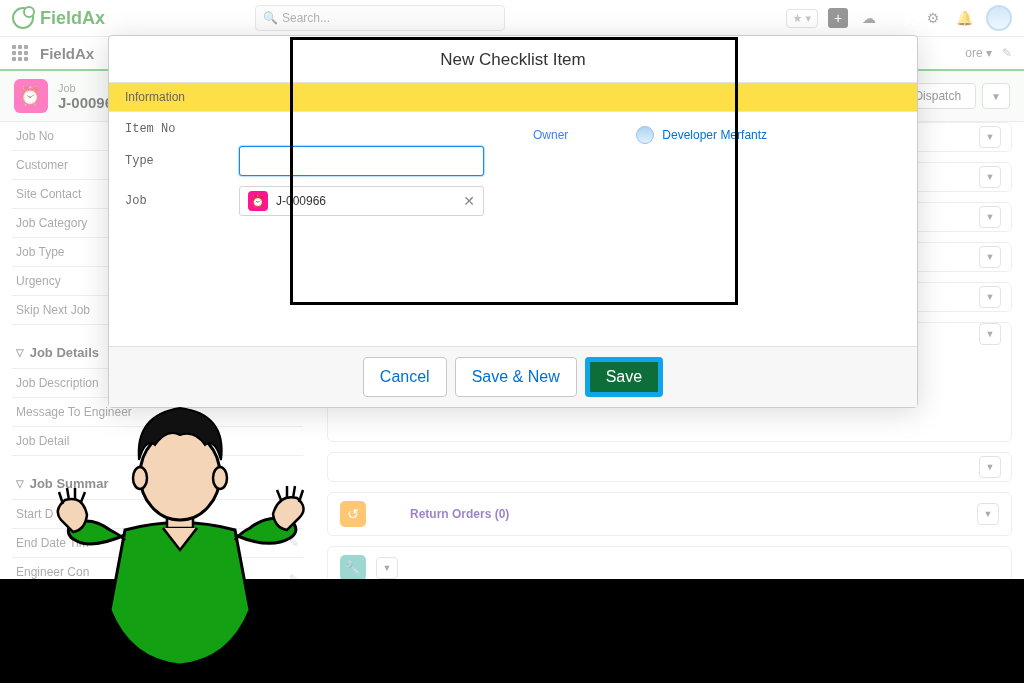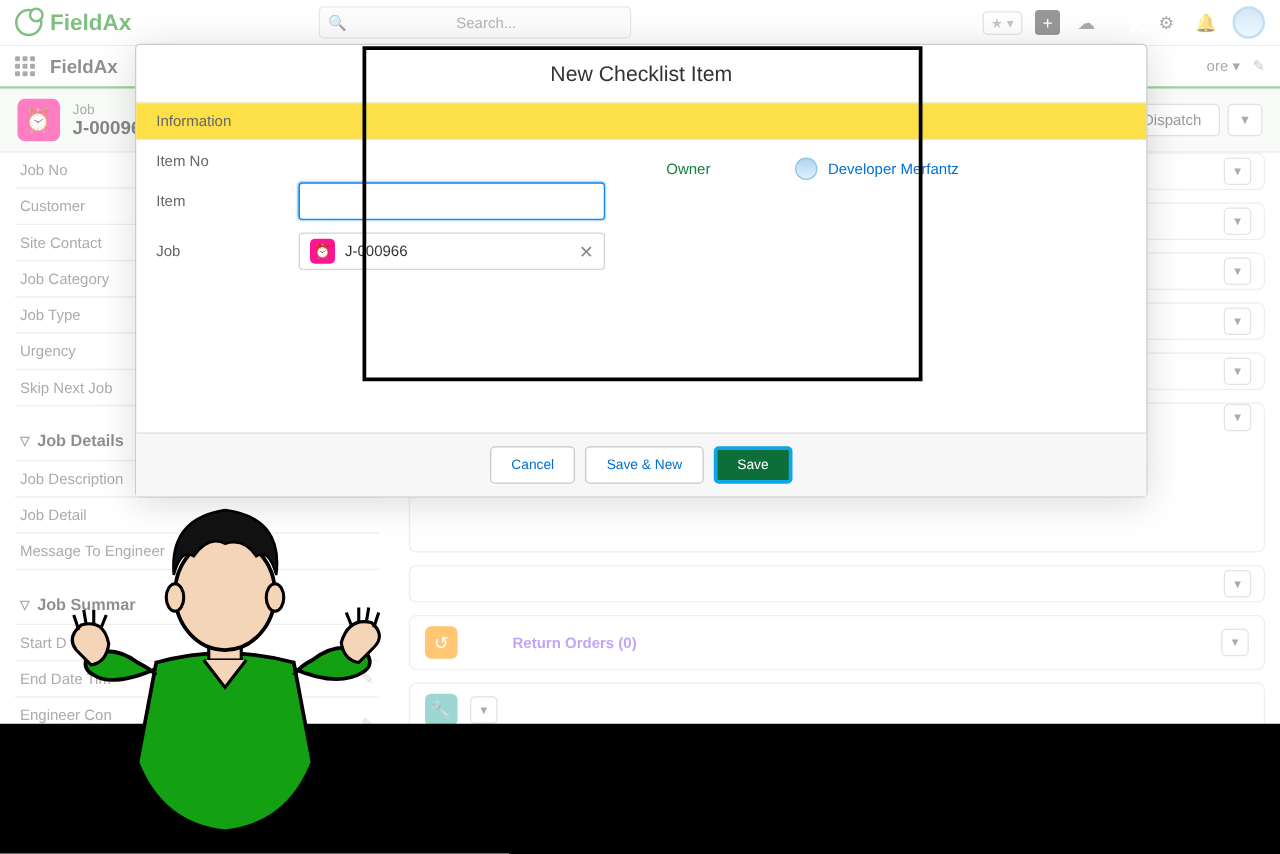--- a/index.html
+++ b/index.html
@@ -4,21 +4,21 @@
 <style>
 * { box-sizing: border-box; margin: 0; padding: 0; font-family: -apple-system, BlinkMacSystemFont, "Segoe UI", Arial, sans-serif; }
 body { width: 1024px; height: 683px; background: #fff; overflow: hidden; position: relative; }
 
 
 .top-header { height: 37px; background: #fff; border-bottom: 1px solid #ddd; display: flex; align-items: center; padding: 0 12px; }
 .logo { display: flex; align-items: center; gap: 6px; color: #1a8a1a; font-weight: bold; font-size: 18px; }
 .logo-icon { width: 22px; height: 22px; border: 2px solid #1a8a1a; border-radius: 50%; position: relative; }
 .logo-icon::after { content: ''; position: absolute; width: 8px; height: 8px; border: 2px solid #1a8a1a; border-radius: 50%; top: -3px; right: -3px; background: #fff; }
 .search-bar { flex: 1; max-width: 250px; margin-left: 150px; }
-.search-input { width: 100%; height: 26px; border: 1px solid #d4d4d4; border-radius: 4px; padding: 0 8px 0 26px; font-size: 12px; background: #fafafa; text-align: center; }
+.search-input { width: 100%; height: 26px; border: 1px solid #d4d4d4; border-radius: 4px; padding: 0 8px 0 26px; font-size: 12px; background: #fafafa; }
 .search-wrap { position: relative; }
 .search-ico { position: absolute; left: 8px; top: 50%; transform: translateY(-50%); color: #888; font-size: 12px; }
 .header-right { margin-left: auto; display: flex; align-items: center; gap: 10px; }
 .header-icon { width: 22px; height: 22px; display: flex; align-items: center; justify-content: center; color: #666; font-size: 14px; }
 .star-box { border: 1px solid #ccc; border-radius: 4px; padding: 2px 6px; display: flex; align-items: center; color: #999; font-size: 11px; }
 .avatar-circle { width: 26px; height: 26px; border-radius: 50%; background: linear-gradient(#b0d4f0, #e0f0ff); border: 2px solid #90c4e8; }
 
 
 .sub-header { height: 34px; background: #fff; border-bottom: 2px solid #4caf50; display: flex; align-items: center; padding: 0 12px; gap: 12px; }
 .app-launcher { display: grid; grid-template-columns: repeat(3,4px); grid-template-rows: repeat(3,4px); gap: 2px; }
@@ -46,49 +46,49 @@
 .section-hdr { border-bottom: 1px solid #e0e0e0; padding: 8px 4px; font-size: 13px; font-weight: 600; color: #333; display: flex; align-items: center; gap: 6px; margin-top: 12px; }
 .chev { font-size: 10px; color: #666; }
 .edit-mini { margin-left: auto; color: #bbb; font-size: 12px; }
 .bottom-timestamp { font-size: 11px; color: #666; padding: 6px 0; }
 
 
 .related-card { background: #fff; border: 1px solid #e0e0e0; border-radius: 6px; margin-bottom: 10px; display: flex; align-items: center; padding: 8px 12px; gap: 10px; }
 .related-icon { width: 26px; height: 26px; border-radius: 5px; display: flex; align-items: center; justify-content: center; color: #fff; font-size: 14px; }
 .related-icon.orange { background: #ff9800; }
 .related-icon.teal { background: #4db6ac; }
-.related-title { font-size: 12px; font-weight: 700; color: #8b5cf6; flex: 1; padding-left: 34px; }
+.related-title { font-size: 12px; font-weight: 700; color: #4c1d95; flex: 1; padding-left: 34px; }
 .related-caret { border: 1px solid #ccc; border-radius: 4px; width: 22px; height: 22px; display: flex; align-items: center; justify-content: center; font-size: 9px; color: #666; }
 .right-stub { height: 30px; border: 1px solid #e0e0e0; border-radius: 6px; margin-bottom: 10px; display: flex; align-items: center; justify-content: flex-end; padding: 0 10px; }
 
 
 .overlay-dim { position: absolute; inset: 0; background: rgba(255,255,255,0.45); }
 
 
 .modal-frame { position: absolute; left: 108px; top: 35px; width: 810px; background: #fff; border: 1px solid #ccc; border-radius: 4px; box-shadow: 0 4px 30px rgba(0,0,0,0.15); }
 .modal-inner-box { position: absolute; left: 290px; top: 37px; width: 448px; height: 268px; border: 3px solid #000; pointer-events: none; z-index: 50; }
 .modal-title { text-align: center; padding: 14px 16px 12px; font-size: 17px; color: #333; }
 .info-band { background: #fde047; padding: 7px 16px; font-size: 12px; color: #666; border-top: 1px solid #e4e4e4; border-bottom: 1px solid #e4e4e4; }
 .modal-body { padding: 10px 16px 120px; display: grid; grid-template-columns: 1fr 1fr; gap: 6px 40px; font-size: 12px; }
 .form-row { display: flex; align-items: center; gap: 14px; margin-bottom: 10px; }
-.form-label { width: 100px; color: #666; font-size: 12px; }
+.form-label { width: 100px; color: #666; font-size: 12px; font-family: Liberation Mono, monospace; }
 .form-input { flex: 1; max-width: 245px; height: 30px; border: 1px solid #1589ee; border-radius: 3px; padding: 0 8px; outline: none; box-shadow: 0 0 2px #1589ee; }
 .lookup-pill { display: inline-flex; align-items: center; gap: 8px; border: 1px solid #d4d4d4; border-radius: 3px; padding: 4px 8px; width: 245px; height: 30px; }
 .pill-icon { width: 20px; height: 20px; background: #ff1493; border-radius: 4px; display: flex; align-items: center; justify-content: center; color: #fff; font-size: 11px; }
 .pill-text { flex: 1; font-size: 12px; color: #333; }
 .pill-x { color: #888; font-size: 14px; }
 .owner-row { display: flex; align-items: center; gap: 8px; font-size: 12px; color: #0070d2; }
-.owner-label { color: #15803d; margin-right: 60px; }
+.owner-label { color: #3b82f6; margin-right: 60px; }
 .owner-avatar { width: 18px; height: 18px; border-radius: 50%; background: linear-gradient(#b0d4f0,#e0f0ff); border: 1px solid #90c4e8; }
 
 
 .modal-footer { background: #f7f7f7; border-top: 1px solid #e0e0e0; padding: 10px; display: flex; justify-content: center; gap: 8px; }
-.btn { border-radius: 4px; padding: 6px 16px; font-size: 11px; cursor: pointer; }
+.btn { border-radius: 4px; padding: 6px 16px; font-size: 16px; cursor: pointer; }
 .btn-neutral { background: #fff; border: 1px solid #c8c8c8; color: #0070d2; }
-.btn-brand { background: #0e6e3a; border: 3px solid #0ea5e9; color: #fff; }
+.btn-brand { background: #0e6e3a; border: 5px solid #0ea5e9; color: #fff; }
 
 
 .figure { position: absolute; left: 55px; top: 400px; width: 250px; height: 283px; z-index: 60; }
 .figure svg { width: 100%; height: 100%; }
 
 
 .bottom-black { position: absolute; left: 0; bottom: 0; width: 100%; height: 104px; background: #000; }
 </style>
 </head>
 <body>
@@ -172,24 +172,24 @@
       </div>
 
     <div class="section-hdr">
         <span class="chev">▽</span>
         <span>Job Details</span>
       </div>
     <div class="field-row">
         <span class="fld-name">Job Description</span>
       </div>
     <div class="field-row">
+        <span class="fld-name" style="white-space:pre-line;">Message To Engineer</span>
+      </div>
+    <div class="field-row">
         <span class="fld-name">Job Detail</span>
-      </div>
-    <div class="field-row">
-        <span class="fld-name" style="white-space:pre-line;">Message To Engineer</span>
       </div>
 
     <div class="section-hdr">
         <span class="chev">▽</span>
         <span>Job Summar</span>
       </div>
     <div class="field-row">
         <span class="fld-name">Start D</span>
       </div>
     <div class="field-row">
@@ -248,21 +248,21 @@
 
 <div class="modal-frame">
   <div class="modal-title">New Checklist Item</div>
   <div class="info-band">Information</div>
   <div class="modal-body">
     <div>
       <div class="form-row">
         <span class="form-label">Item No</span>
       </div>
       <div class="form-row">
-        <span class="form-label">Item</span>
+        <span class="form-label">Type</span>
         <input class="form-input" style="">
       </div>
       <div class="form-row">
         <span class="form-label">Job</span>
         <div class="lookup-pill">
           <span class="pill-icon">⏰</span>
           <span class="pill-text">J-000966</span>
           <span class="pill-x">✕</span>
         </div>
       </div>

